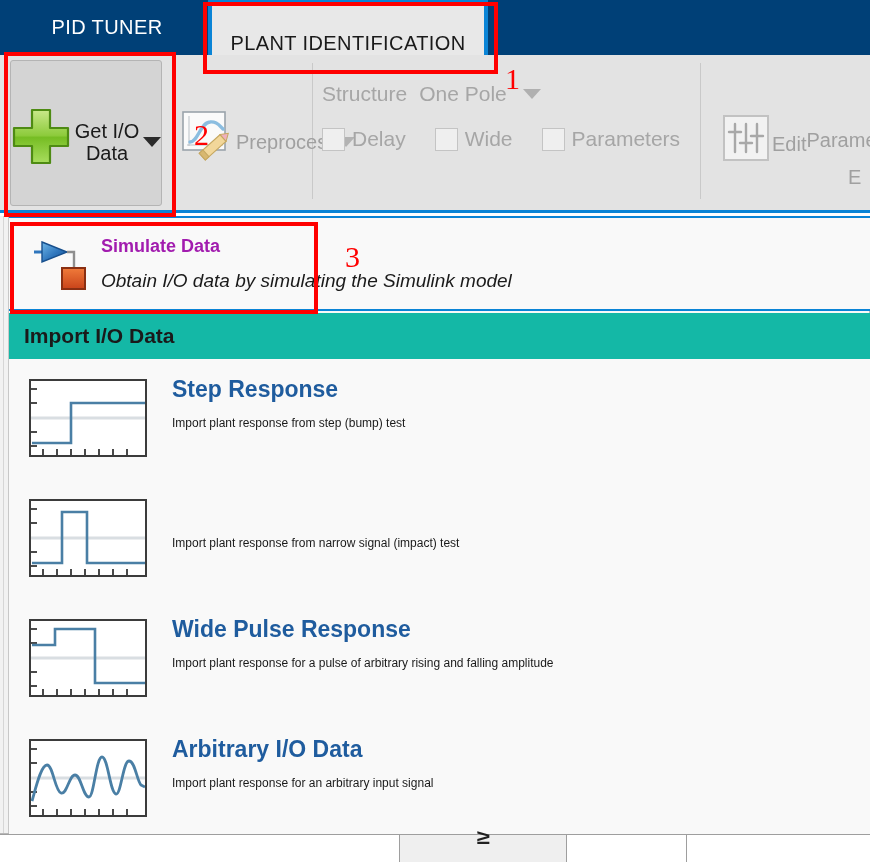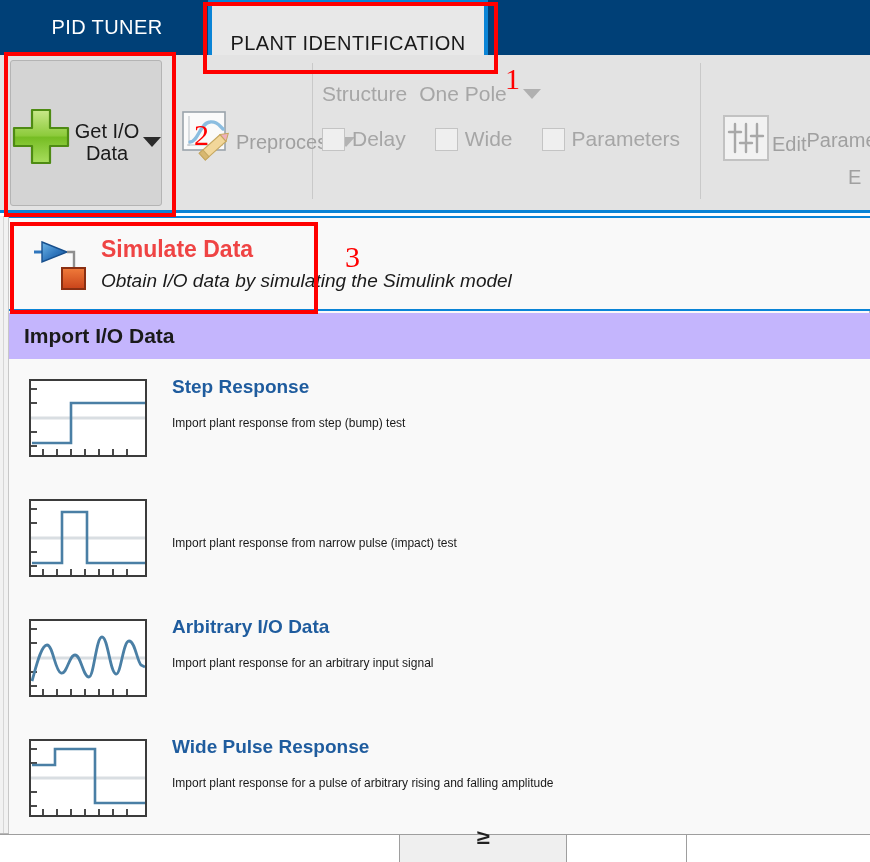--- a/index.html
+++ b/index.html
@@ -136,32 +136,32 @@
     position: absolute; left: 9px; top: 0;
     width: 861px; height: 95px;
     border-top: 2px solid #0a84d6;
     border-bottom: 2px solid #0a84d6;
     background: #f9f9f9;
     cursor: pointer;
   }
   .feature-icon { position: absolute; left: 24px; top: 22px; width: 56px; height: 52px; }
   .feature-title {
     position: absolute; left: 92px; top: 18px;
-    font-size: 23px; font-weight: bold; color: #ef4444;
+    font-size: 18px; font-weight: bold; color: #a21caf;
   }
   .feature-desc {
     position: absolute; left: 92px; top: 52px;
     font-size: 19px; color: #1a1a1a; font-style: italic;
   }
 
   
   .section-head {
     position: absolute; left: 9px; top: 97px;
     width: 861px; height: 46px;
-    background: #c4b5fd;
+    background: #14b8a6;
     display: flex; align-items: center;
   }
   .section-head span {
     margin-left: 15px; font-size: 21px; font-weight: bold; color: #1a1a1a;
   }
 
   
   .dd-list { position: absolute; left: 9px; top: 143px; width: 861px; }
   .dd-row {
     position: relative; height: 120px;
@@ -169,21 +169,21 @@
     background: #f9f9f9;
   }
   .dd-thumb {
     position: absolute; left: 20px; top: 20px;
     width: 118px; height: 78px;
     background: #ffffff;
     border: 2px solid #3b3b3b;
   }
   .dd-title {
     position: absolute; left: 163px; top: 17px;
-    font-size: 19px; font-weight: bold; color: #1f5c9e;
+    font-size: 23px; font-weight: bold; color: #1f5c9e;
     white-space: nowrap;
   }
   .dd-desc {
     position: absolute; left: 163px; top: 57px;
     font-size: 12px; color: #1a1a1a;
     white-space: nowrap;
   }
 
   
   .watermark {
@@ -404,73 +404,73 @@
               <line x1="26" y1="74" x2="26" y2="68"></line>
               <line x1="40" y1="74" x2="40" y2="68"></line>
               <line x1="54" y1="74" x2="54" y2="68"></line>
               <line x1="68" y1="74" x2="68" y2="68"></line>
               <line x1="82" y1="74" x2="82" y2="68"></line>
               <line x1="96" y1="74" x2="96" y2="68"></line>
             </g>
             <polyline points="1,62 31,62 31,11 56,11 56,62 114,62" fill="none" stroke="#4a7fa5" stroke-width="2.6"></polyline>
           </svg>
         </div>
-        <div class="dd-desc">Import plant response from narrow pulse (impact) test</div>
+        <div class="dd-desc">Import plant response from narrow signal (impact) test</div>
       </div>
 
       <div class="dd-row">
         <div class="dd-thumb">
           <svg width="114" height="74" viewBox="0 0 114 74">
             <rect x="0" y="0" width="114" height="74" fill="#ffffff"></rect>
             <line x1="0" y1="37" x2="114" y2="37" stroke="#d9dee2" stroke-width="3"></line>
             <g stroke="#4a4a4a" stroke-width="2">
               <line x1="0" y1="8" x2="6" y2="8"></line>
               <line x1="0" y1="22" x2="6" y2="22"></line>
               <line x1="0" y1="51" x2="6" y2="51"></line>
               <line x1="0" y1="65" x2="6" y2="65"></line>
               <line x1="12" y1="74" x2="12" y2="68"></line>
               <line x1="26" y1="74" x2="26" y2="68"></line>
               <line x1="40" y1="74" x2="40" y2="68"></line>
               <line x1="54" y1="74" x2="54" y2="68"></line>
               <line x1="68" y1="74" x2="68" y2="68"></line>
               <line x1="82" y1="74" x2="82" y2="68"></line>
               <line x1="96" y1="74" x2="96" y2="68"></line>
             </g>
-            <path d="M1,60 C5,46 10,24 16,24 C22,24 24,50 30,52 C36,54 38,34 44,34
-                     C50,34 52,56 58,56 C63,56 65,16 71,16 C77,16 79,52 85,53
-                     C90,54 92,20 98,20 C104,20 106,40 110,44 L114,46" fill="none" stroke="#4a7fa5" stroke-width="2.8" stroke-linejoin="round"></path>
-          </svg>
-        </div>
-        <div class="dd-title">Arbitrary I/O Data</div>
-        <div class="dd-desc">Import plant response for an arbitrary input signal</div>
+            <polyline points="1,24 24,24 24,8 64,8 64,62 114,62" fill="none" stroke="#4a7fa5" stroke-width="2.6"></polyline>
+          </svg>
+        </div>
+        <div class="dd-title">Wide Pulse Response</div>
+        <div class="dd-desc">Import plant response for a pulse of arbitrary rising and falling amplitude</div>
       </div>
 
       <div class="dd-row">
         <div class="dd-thumb">
           <svg width="114" height="74" viewBox="0 0 114 74">
             <rect x="0" y="0" width="114" height="74" fill="#ffffff"></rect>
             <line x1="0" y1="37" x2="114" y2="37" stroke="#d9dee2" stroke-width="3"></line>
             <g stroke="#4a4a4a" stroke-width="2">
               <line x1="0" y1="8" x2="6" y2="8"></line>
               <line x1="0" y1="22" x2="6" y2="22"></line>
               <line x1="0" y1="51" x2="6" y2="51"></line>
               <line x1="0" y1="65" x2="6" y2="65"></line>
               <line x1="12" y1="74" x2="12" y2="68"></line>
               <line x1="26" y1="74" x2="26" y2="68"></line>
               <line x1="40" y1="74" x2="40" y2="68"></line>
               <line x1="54" y1="74" x2="54" y2="68"></line>
               <line x1="68" y1="74" x2="68" y2="68"></line>
               <line x1="82" y1="74" x2="82" y2="68"></line>
               <line x1="96" y1="74" x2="96" y2="68"></line>
             </g>
-            <polyline points="1,24 24,24 24,8 64,8 64,62 114,62" fill="none" stroke="#4a7fa5" stroke-width="2.6"></polyline>
-          </svg>
-        </div>
-        <div class="dd-title">Wide Pulse Response</div>
-        <div class="dd-desc">Import plant response for a pulse of arbitrary rising and falling amplitude</div>
+            <path d="M1,60 C5,46 10,24 16,24 C22,24 24,50 30,52 C36,54 38,34 44,34
+                     C50,34 52,56 58,56 C63,56 65,16 71,16 C77,16 79,52 85,53
+                     C90,54 92,20 98,20 C104,20 106,40 110,44 L114,46" fill="none" stroke="#4a7fa5" stroke-width="2.8" stroke-linejoin="round"></path>
+          </svg>
+        </div>
+        <div class="dd-title">Arbitrary I/O Data</div>
+        <div class="dd-desc">Import plant response for an arbitrary input signal</div>
       </div>
 
     </div>
   </div>
 
   <div class="watermark">CSDN @qq_423704061</div>
 
   <div class="bottom-strip">
     <div class="bs-cell bs-c1"></div>
     <div class="bs-cell bs-c2">

